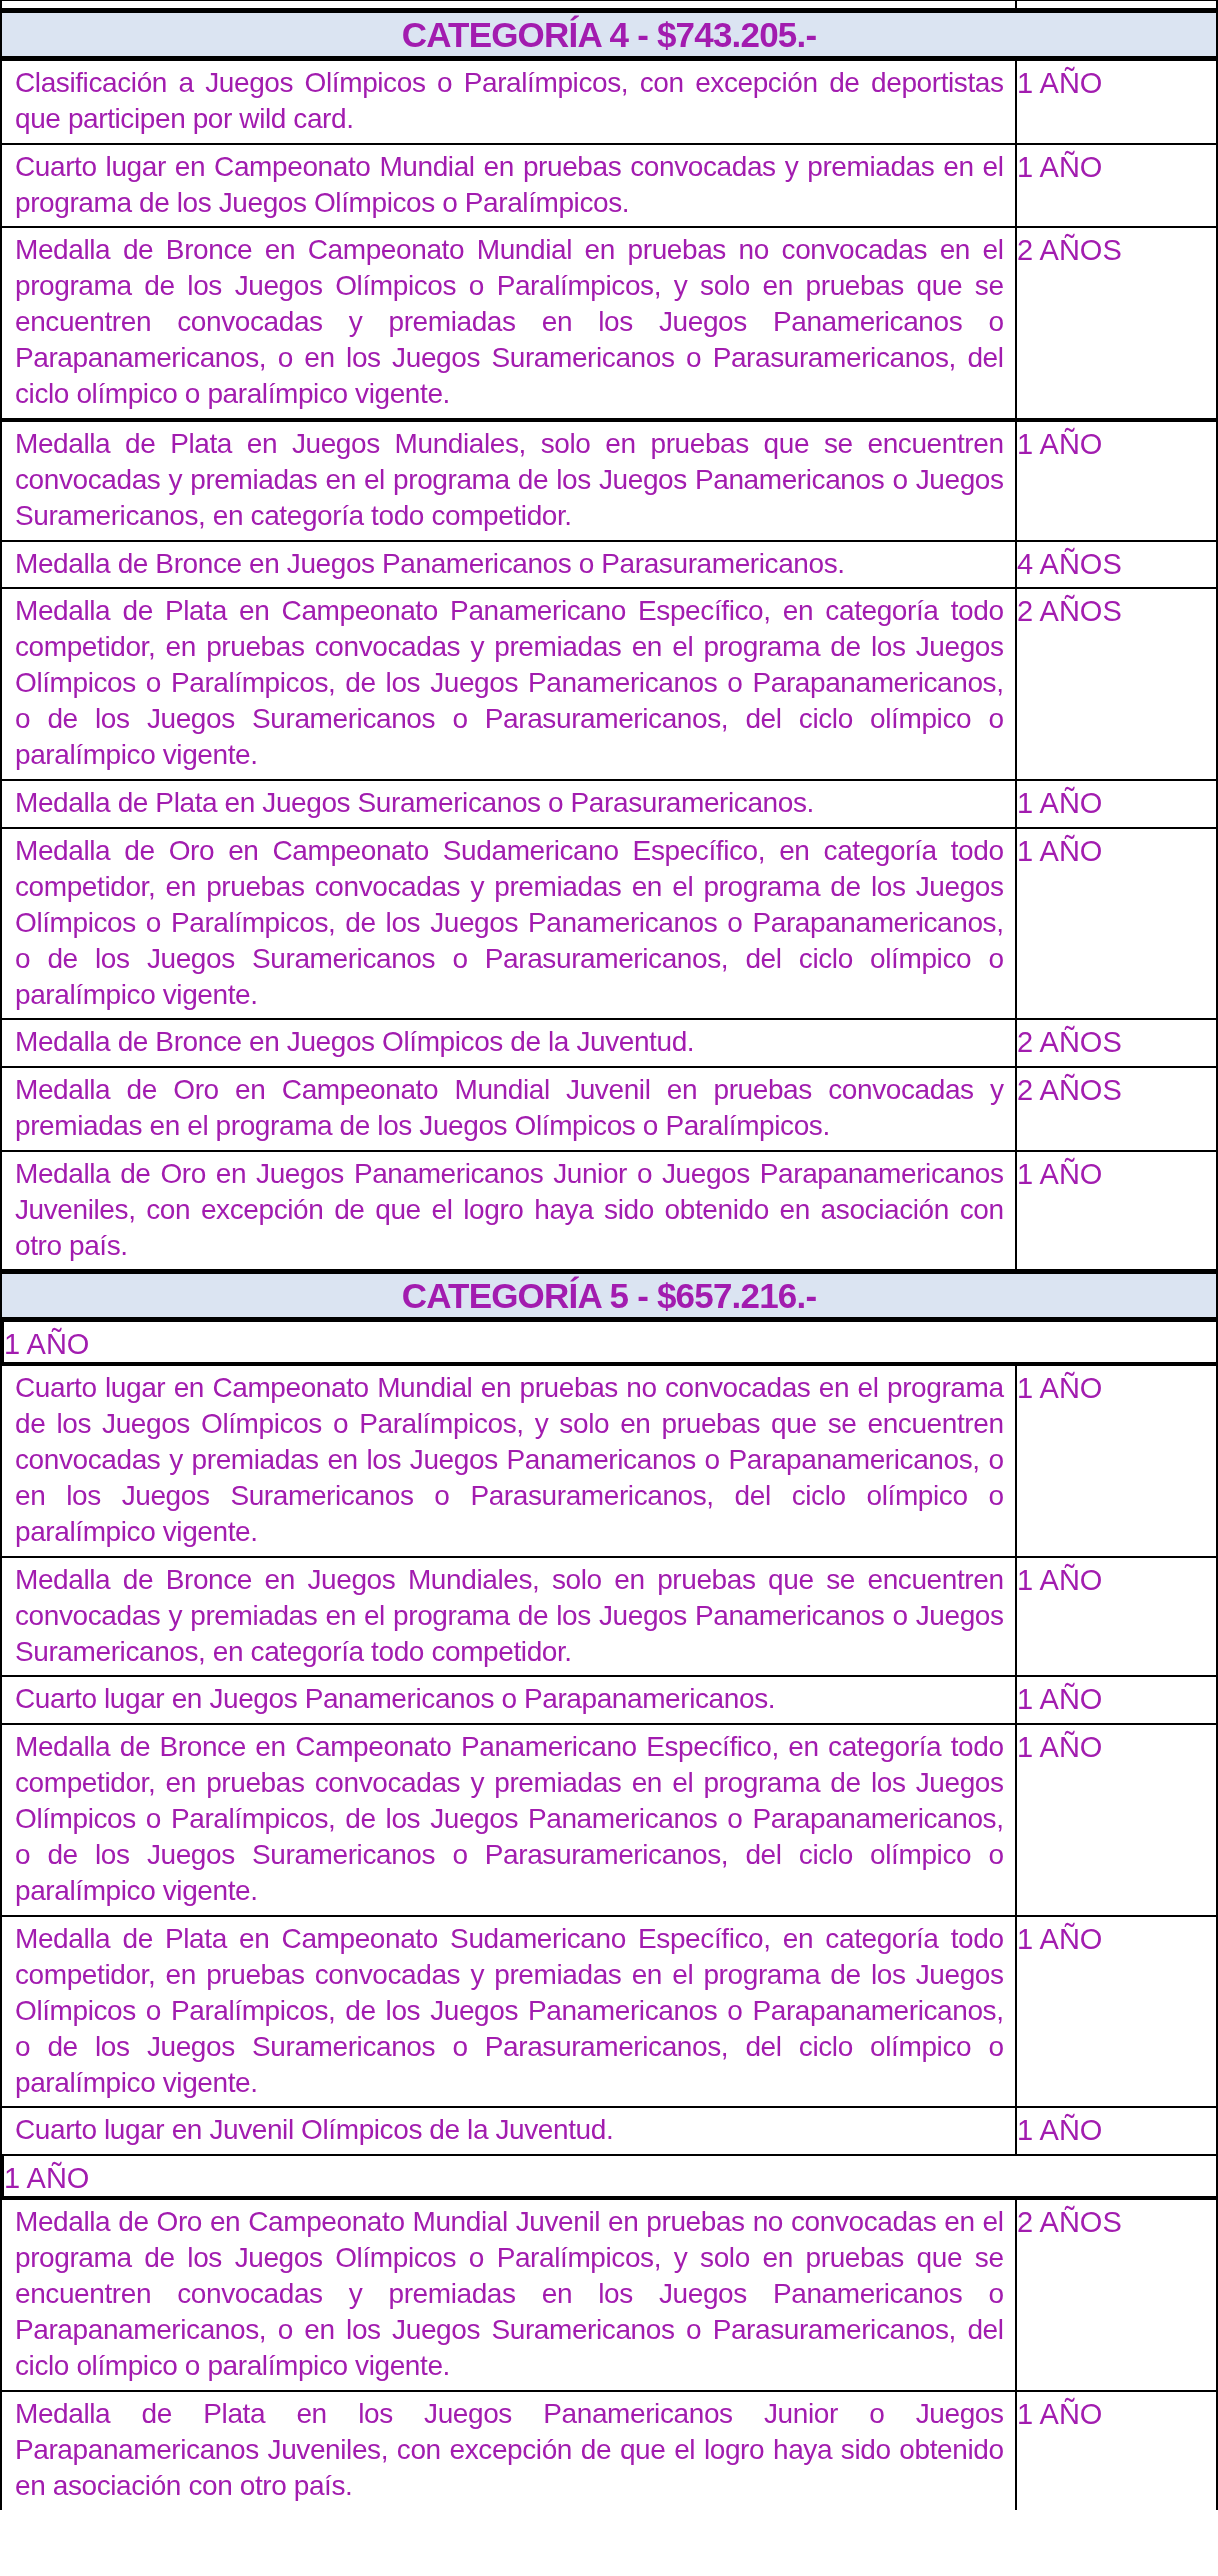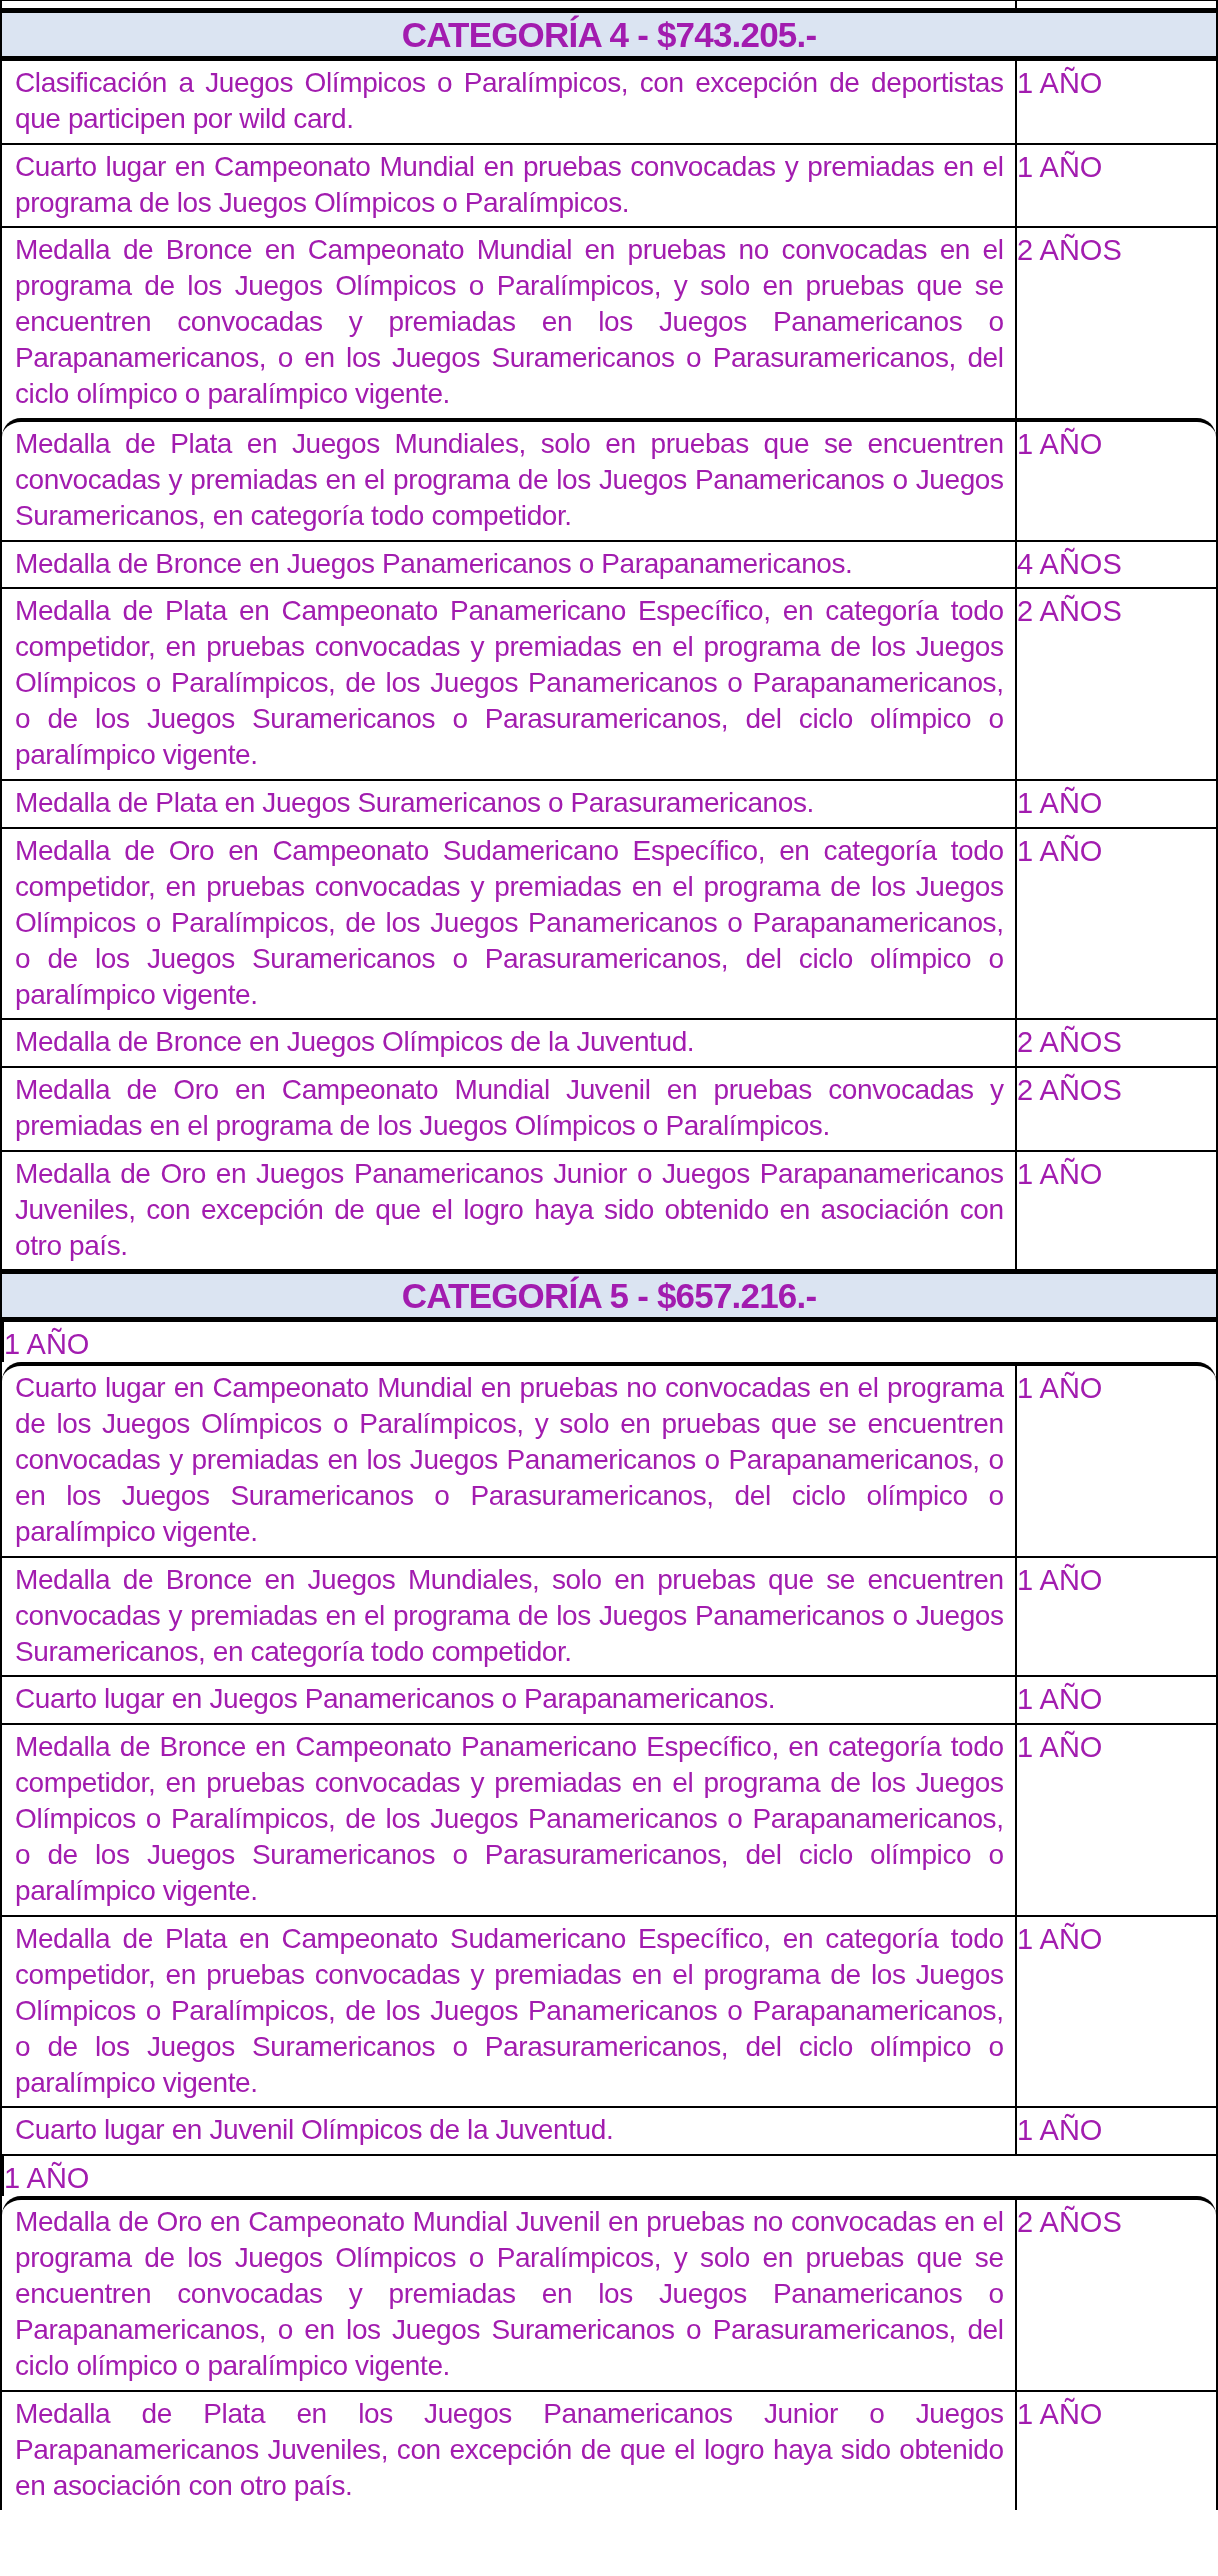--- a/index.html
+++ b/index.html
@@ -13,21 +13,21 @@
     font-family:Liberation Sans, sans-serif;
   }
   .tbl{
     box-sizing:border-box;
     width:1218px;
     border-left:2.4px solid #000;
     border-right:2.4px solid #000;
   }
   .row{display:flex;border-top:2.4px solid #000;}
   .row.first{border-top:none;}
-  .row.thick{border-top:4.9px solid #000;border-radius:19px;}
+  .row.thick{border-top:4.9px solid #000;}
   .cell-desc{
     flex:1 1 auto;
     box-sizing:border-box;
     padding:4px 11.4px 5.7px 13px;
     font-size:28px;
     line-height:36px;
     letter-spacing:-0.4px;
     text-align:justify;
   }
   .cell-dur{
@@ -76,21 +76,21 @@
         </div>
         <div class="row">
           <div class="cell-desc">Medalla de Bronce en Campeonato Mundial en pruebas no convocadas en el programa de los Juegos Olímpicos o Paralímpicos, y solo en pruebas que se encuentren convocadas y premiadas en los Juegos Panamericanos o Parapanamericanos, o en los Juegos Suramericanos o Parasuramericanos, del ciclo olímpico o paralímpico vigente.</div>
           <div class="cell-dur">2 AÑOS</div>
         </div>
         <div class="row thick">
           <div class="cell-desc">Medalla de Plata en Juegos Mundiales, solo en pruebas que se encuentren convocadas y premiadas en el programa de los Juegos Panamericanos o Juegos  Suramericanos, en categoría todo competidor.</div>
           <div class="cell-dur">1 AÑO</div>
         </div>
         <div class="row">
-          <div class="cell-desc">Medalla de Bronce en Juegos Panamericanos o Parapanamericanos.</div>
+          <div class="cell-desc">Medalla de Bronce en Juegos Panamericanos o Parasuramericanos.</div>
           <div class="cell-dur">4 AÑOS</div>
         </div>
         <div class="row">
           <div class="cell-desc">Medalla de Plata en Campeonato Panamericano Específico, en categoría todo competidor, en pruebas convocadas y premiadas en el programa de los Juegos Olímpicos o Paralímpicos, de los Juegos Panamericanos o Parapanamericanos, o de los Juegos Suramericanos o Parasuramericanos, del ciclo olímpico o paralímpico vigente.</div>
           <div class="cell-dur">2 AÑOS</div>
         </div>
         <div class="row">
           <div class="cell-desc">Medalla de Plata en Juegos Suramericanos o Parasuramericanos.</div>
           <div class="cell-dur">1 AÑO</div>
         </div>

